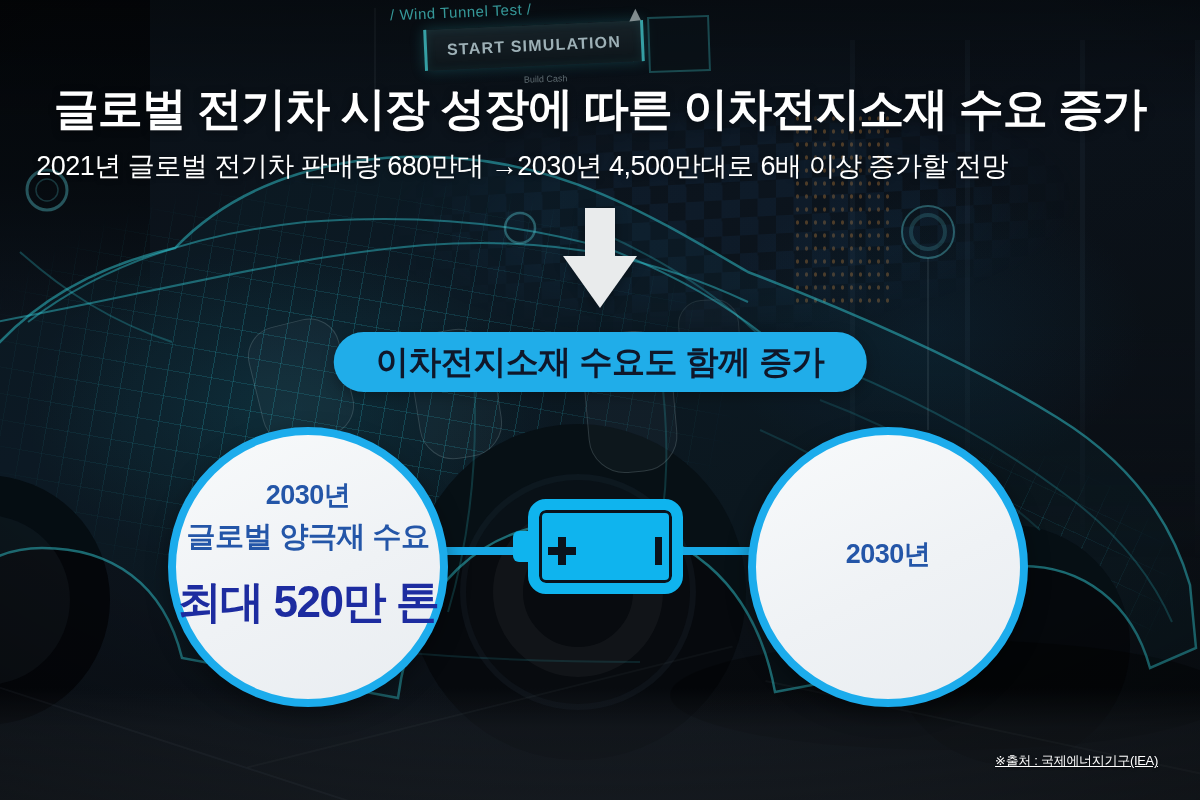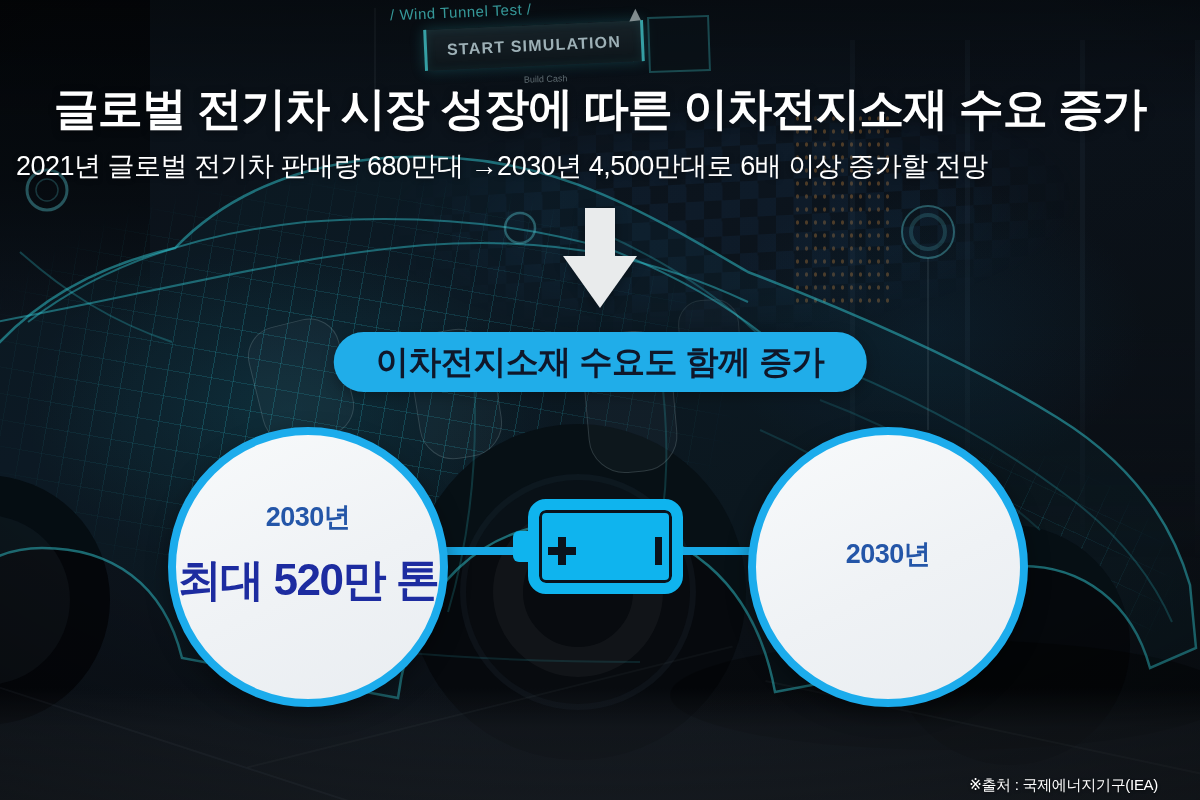--- a/index.html
+++ b/index.html
@@ -67,21 +67,21 @@
     border-left:8px solid transparent;border-right:6px solid transparent;
     border-bottom:10px solid rgba(170,180,182,.75);transform:rotate(118deg);}
   .side-panel{left:648px;top:16px;width:58px;height:52px;transform:rotate(-2deg);
     border:2px solid rgba(62,192,198,.32);background:rgba(10,18,24,.55);}
   .build-cash{left:524px;top:74px;color:rgba(150,166,172,.6);font-size:9px;transform:rotate(-2deg);}
 
   
   .title{left:0;top:79px;width:1200px;text-align:center;color:#fff;
     font-size:45px;font-weight:800;letter-spacing:-1px;z-index:6;
     text-shadow:0 2px 8px rgba(0,0,0,.45);}
-  .subtitle{left:16px;top:148px;width:1004px;text-align:left;color:#fff;
+  .subtitle{left:4px;top:148px;width:1004px;text-align:right;color:#fff;
     font-size:27px;font-weight:500;letter-spacing:-.5px;z-index:6;
     text-shadow:0 1px 5px rgba(0,0,0,.5);}
   .down-arrow{left:563px;top:208px;width:74px;height:100px;z-index:6;
     filter:drop-shadow(0 3px 6px rgba(0,0,0,.35));}
   .down-arrow .stem{position:absolute;left:22px;top:0;width:30px;height:50px;background:#e9ebec;}
   .down-arrow .head{position:absolute;left:0;top:48px;width:0;height:0;
     border-left:37px solid transparent;border-right:37px solid transparent;
     border-top:52px solid #e9ebec;}
   .pill{left:50%;top:332px;transform:translateX(-50%);height:60px;padding:0 42px;
     border-radius:32px;background:#20ade9;display:flex;align-items:center;z-index:6;
@@ -100,22 +100,22 @@
   .stat-value{font-size:44px;font-weight:800;color:#1d2ca0;margin-top:16px;letter-spacing:-1.5px;white-space:nowrap;}
   .battery{left:513px;top:499px;width:170px;height:95px;z-index:6;}
   .battery .nub{position:absolute;left:0;top:32px;width:20px;height:31px;background:#0fb4ee;border-radius:6px 0 0 6px;}
   .battery .body{position:absolute;left:15px;top:0;width:155px;height:95px;box-sizing:border-box;
     border:11px solid #0fb4ee;border-radius:18px;background:#0fb4ee;
     box-shadow:inset 0 0 0 3px #0a131c;}
   .battery .bar{position:absolute;background:#0a131c;}
   .battery .plus-h{left:35px;top:48px;width:28px;height:8px;}
   .battery .plus-v{left:45px;top:38px;width:8px;height:28px;}
   .battery .minus-v{left:142px;top:38px;width:7px;height:28px;}
-  .source{right:42px;top:776px;color:#fff;font-size:15px;letter-spacing:-.3px;z-index:6;
-    text-shadow:0 1px 3px rgba(0,0,0,.5);}
+  .source{right:42px;top:752px;color:#fff;font-size:13px;letter-spacing:-.3px;z-index:6;
+    text-shadow:0 1px 3px rgba(0,0,0,.5);text-decoration:underline;}
 </style>
 </head>
 <body>
 
 <div class="stage">
 
   <div class="abs bg-machinery"></div>
   <div class="abs bg-racks"></div>
   <div class="abs bg-amber-dots"></div>
   <div class="abs bg-checker"></div>
@@ -194,20 +194,21 @@
     <span class="head"></span>
   </div>
 
   <div class="abs pill">이차전지소재 수요도 함께 증가</div>
 
   <div class="abs connector"></div>
 
   <div class="abs stat-circle circle-left">
     <div class="inner">
       <div class="stat-year">2030년</div>
+      <div class="stat-label">글로벌 양극재 수요</div>
       <div class="stat-value">최대 520만 톤</div>
     </div>
   </div>
 
   <div class="abs stat-circle circle-right">
     <div class="inner">
       <div class="stat-year">2030년</div>
     </div>
   </div>
 

